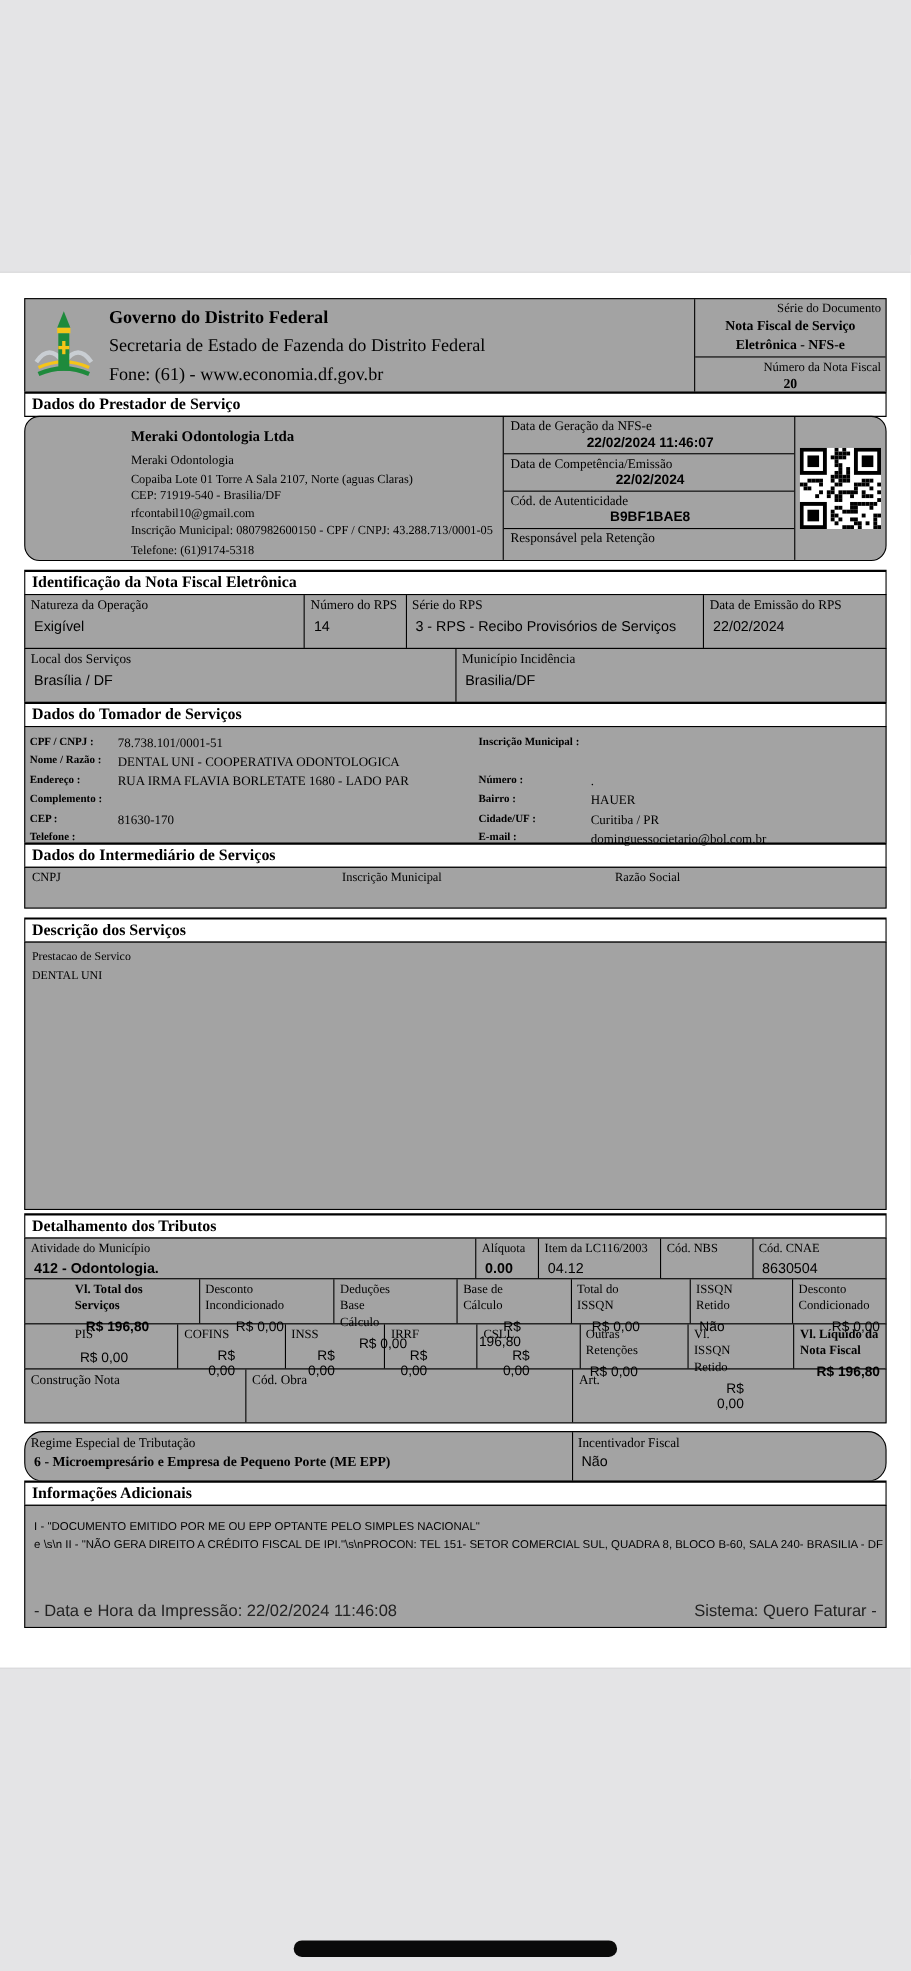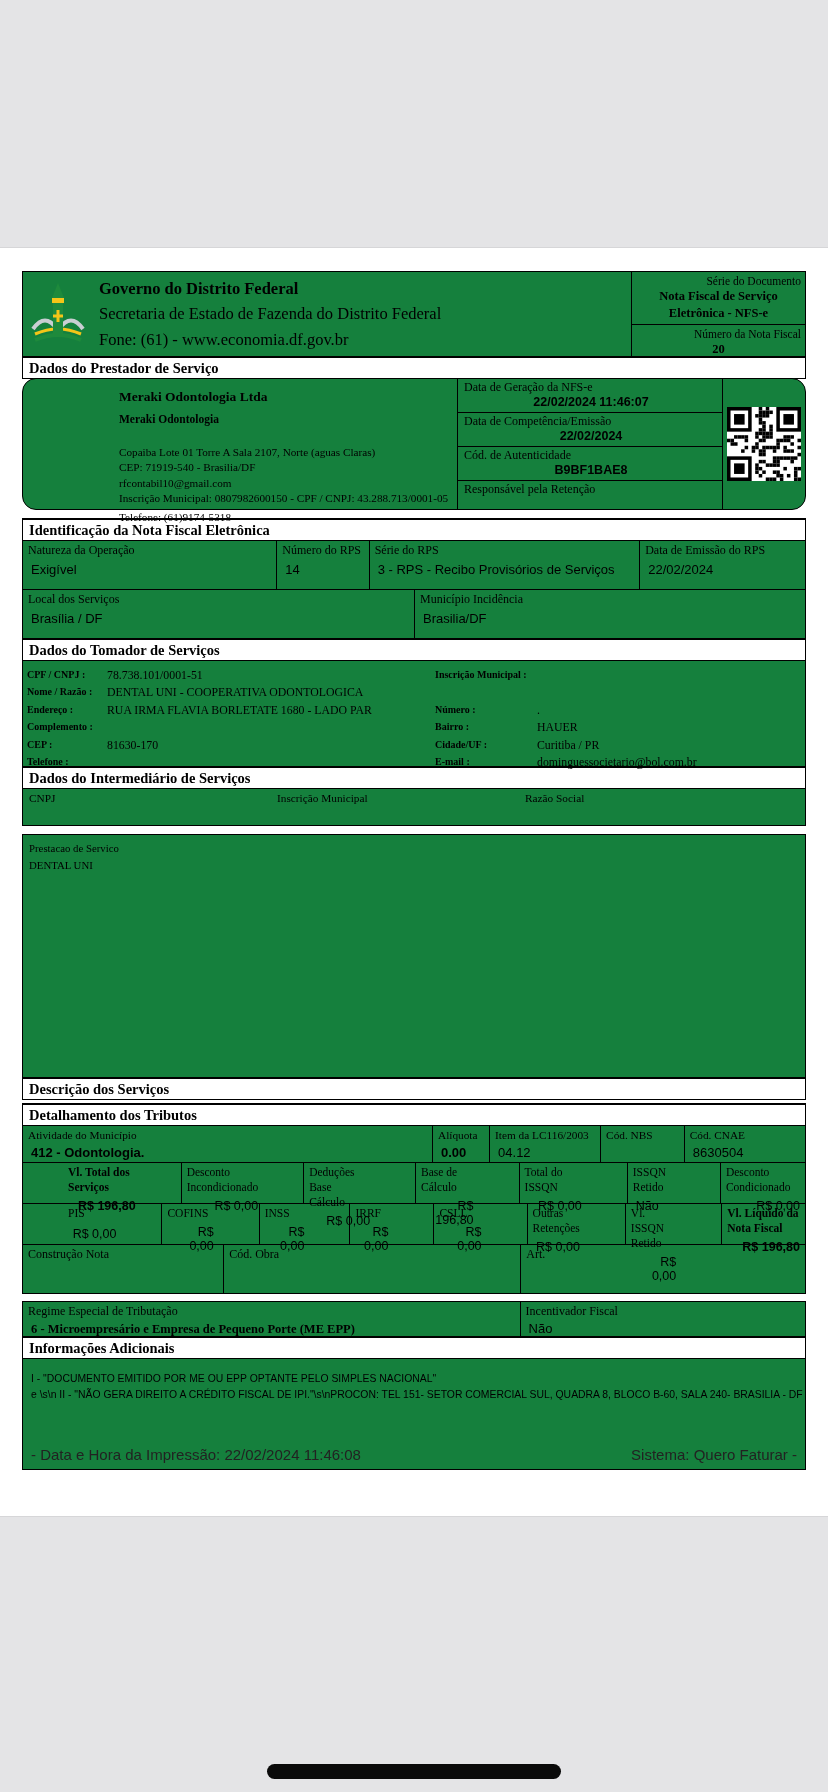--- a/index.html
+++ b/index.html
@@ -10,21 +10,21 @@
     color:#000;
     -webkit-font-smoothing:antialiased;
   }
   .page{
     position:absolute;left:0;right:0;top:248px;height:1268px;background:#ffffff;
     box-shadow:0 -1px 0 rgba(0,0,0,.06), 0 1px 0 rgba(0,0,0,.06);
   }
   .doc{
     position:absolute;left:22px;top:24px;width:784px;
   }
-  .box{border:1px solid #000;box-sizing:border-box;background:#15803d;}
+  .box{border:1px solid #000;box-sizing:border-box;background:#a3a3a3;}
   .stack > .box{margin-top:-1px;}
   .gap{height:9px;}
   .gap-sm{height:4px;}
 
   
   .hdr{height:86px;display:flex;align-items:stretch;}
   .hdr-left{flex:1;display:flex;align-items:center;padding:4px 0 4px 8px;}
   .hdr-texts{margin-left:14px;}
   .hdr-texts .l1{font-weight:bold;font-size:16.5px;line-height:1.55;}
   .hdr-texts .l2,.hdr-texts .l3{font-size:16.5px;line-height:1.55;}
@@ -38,21 +38,21 @@
   .band{
     border:1px solid #000;border-top-width:2px;box-sizing:border-box;
     height:23px;display:flex;align-items:center;padding-left:6px;
     font-weight:bold;font-size:14.5px;background:#fff;
   }
 
   
   .prest{height:132px;display:flex;border-radius:14px;}
   .prest-left{flex:1;padding:10px 4px 4px 96px;box-sizing:border-box;}
   .p-name{font-weight:bold;font-size:13.5px;margin-bottom:8px;}
-  .p-trade{font-weight:bold;font-size:11.5px;margin-bottom:20px;}
+  .p-trade{font-weight:normal;font-size:11.5px;margin-bottom:4px;}
   .p-line{font-size:11.2px;line-height:1.38;}
   .p-line.mt{margin-top:3px;}
   .prest-stack{width:264px;border-left:1px solid #000;display:flex;flex-direction:column;}
   .prest-stack .cell{border-bottom:1px solid #000;padding:1px 4px 2px 6px;}
   .prest-stack .cell:last-child{border-bottom:none;flex:1;}
   .ps-lbl{font-size:12px;line-height:1.25;}
   .ps-val{font-family:"Liberation Sans",sans-serif;font-weight:bold;font-size:12.5px;text-align:center;line-height:1.2;}
   .qr-cell{width:82px;border-left:1px solid #000;display:flex;align-items:center;justify-content:center;}
 
   
@@ -72,34 +72,34 @@
   
   .tomador{height:107px;padding:6px 4px 4px 4px;}
   .t-grid{display:grid;grid-template-columns:80px 328px 102px auto;row-gap:1px;}
   .t-lbl{font-weight:bold;font-size:10px;line-height:16.4px;}
   .t-val{font-size:11.8px;line-height:16.4px;white-space:nowrap;}
 
   
   .inter{height:38px;display:flex;padding-top:3px;box-sizing:border-box;}
   .inter > div{font-size:11.3px;}
   .inter .i1{width:248px;padding-left:6px;}
-  .inter .i2{width:248px;}
+  .inter .i2{width:248px;margin-left:34px;}
   .inter .i3{flex:1;}
 
   
   .desc{height:244px;padding:5px 6px;box-sizing:border-box;}
   .d-line{font-size:10.8px;line-height:1.55;}
 
   
   .trib1{height:38px;}
   .trib1 .c-val{padding-top:2px;}
   .trib-mid{height:42px;}
   .trib-mid > div{display:flex;flex-direction:column;justify-content:space-between;margin-left:40px;}
   .constr{height:50px;}
-  .regime{height:36px;}
+  .regime{height:46px;border-radius:17px;}
   .regime .c-val{padding-top:1px;}
   .regime-val{font-weight:bold;font-size:12.5px;padding-left:3px;padding-top:2px;}
 
   
   .adic{height:112px;position:relative;padding:12px 8px 4px 8px;box-sizing:border-box;}
   .a-line{font-family:"Liberation Sans",sans-serif;font-size:10.4px;line-height:1.5;white-space:nowrap;}
   .a-footer{position:absolute;left:8px;right:8px;bottom:6px;display:flex;justify-content:space-between;
             font-family:"Liberation Sans",sans-serif;font-size:15px;color:#222;}
 
   
@@ -366,25 +366,25 @@
 
     <div class="box band">Dados do Intermediário de Serviços</div>
     <div class="box inter">
       <div class="i1">CNPJ</div>
       <div class="i2">Inscrição Municipal</div>
       <div class="i3">Razão Social</div>
     </div>
 
     <div class="gap"></div>
 
+    <div class="box band">Descrição dos Serviços</div>
     <div class="box desc">
       <div class="d-line">Prestacao de Servico</div>
       <div class="d-line">DENTAL UNI</div>
     </div>
-    <div class="box band">Descrição dos Serviços</div>
 
     <div class="gap-sm"></div>
 
     <div class="box band">Detalhamento dos Tributos</div>
     <div class="box grid-row trib1">
       <div style="width:52.3%">
         <div class="c-lbl sm">Atividade do Município</div>
         <div class="c-val b">412 - Odontologia.</div>
       </div>
       <div style="width:7.3%">

